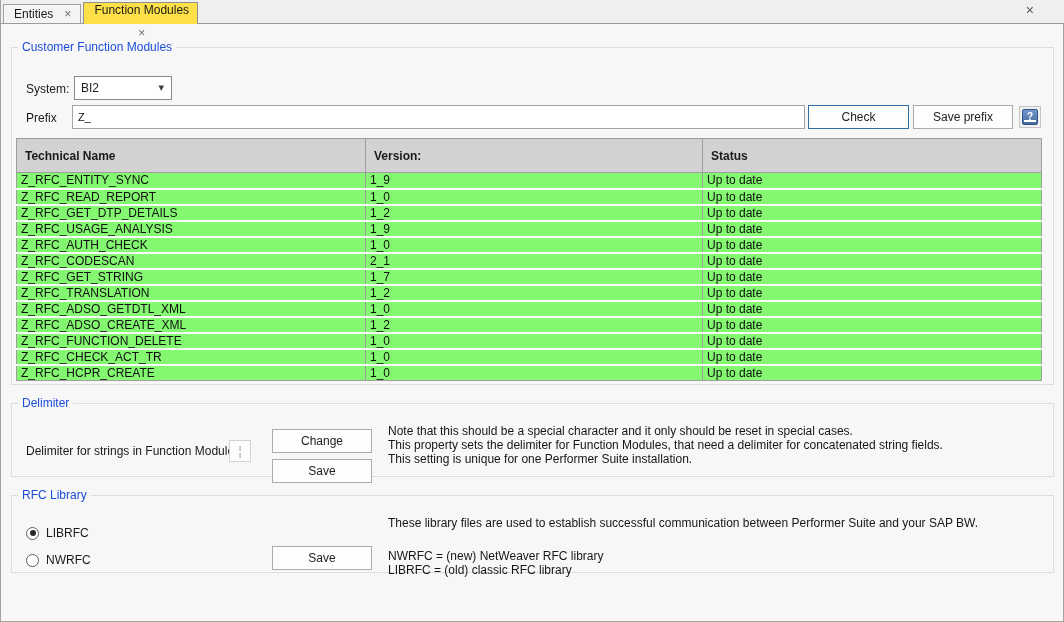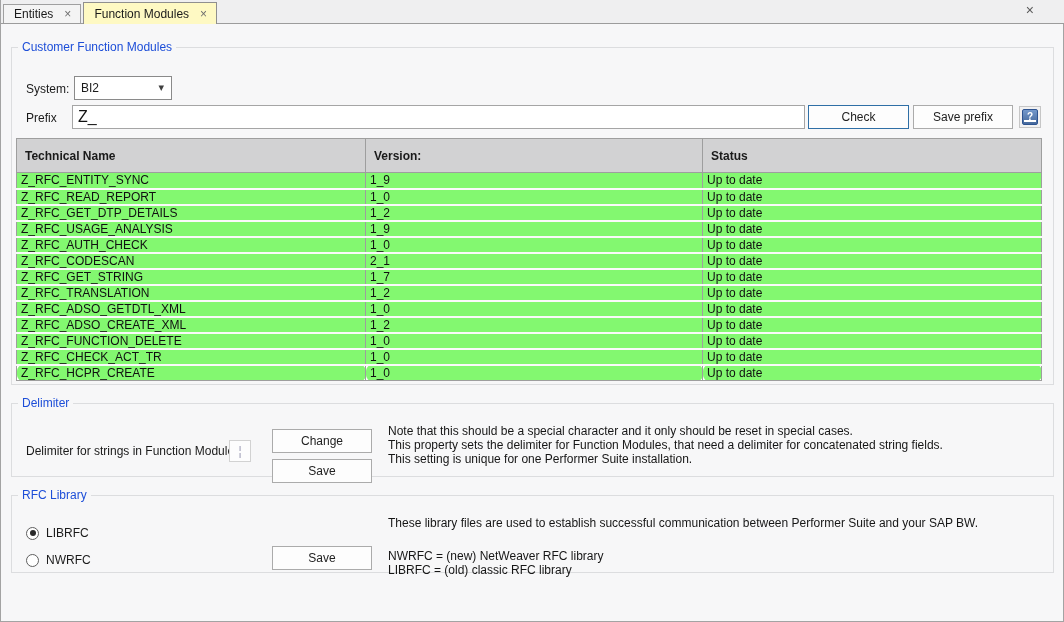--- a/index.html
+++ b/index.html
@@ -19,22 +19,23 @@
     background:#efeff0; border-bottom:1px solid #9c9c9c;
     display:flex; align-items:flex-end;
   }
   .tab {
     display:flex; align-items:center; gap:10px;
     padding:0 8px 0 10px; height:19px; margin-left:2px;
     background:#f4f4f4; border:1px solid #a0a0a0; border-bottom:none;
     cursor:default; position:relative;
   }
   .tab.active {
-    height:22px; background:#fef9c3; z-index:2; margin-bottom:-1px;
+    height:22px; background:#fde047; z-index:2; margin-bottom:-1px;
     border-color:#8f8f8f;
+    flex-direction:column;
   }
   .tab-close { color:#6f6f6f; font-size:12px; line-height:1; padding:0 1px; }
   .win-close {
     position:absolute; top:2px; right:28px; color:#5a5a5a;
     font-size:14px; line-height:16px; padding:0 3px; cursor:default;
   }
   
   fieldset {
     position:absolute; border:1px solid #dcdddf; background:transparent;
   }
@@ -43,21 +44,21 @@
   }
   
   .lbl { position:absolute; white-space:nowrap; color:#1a1a1a; }
   .dropdown {
     position:absolute; background:#fff; border:1px solid #8a8a8a;
     display:flex; align-items:center; padding-left:6px; cursor:default;
   }
   .dropdown .chev { position:absolute; right:7px; top:4px; color:#3f3f3f; font-size:11px; }
   .txt-input {
     position:absolute; background:#fff; border:1px solid #a5a5a5;
-    font-family:inherit; font-size:16px; color:#111; padding:0 5px; outline:none;
+    font-family:inherit; font-size:11px; color:#111; padding:0 5px; outline:none;
   }
   .btn {
     position:absolute; background:#fdfdfd; border:1px solid #ababab;
     display:flex; align-items:center; justify-content:center;
     font-size:12px; color:#222; cursor:default;
   }
   .btn.accent { border:1px solid #2f6fa6; }
   .help-btn {
     position:absolute; width:22px; height:22px; background:#f1f1f2;
     border:1px solid #c6c6c6; display:flex; align-items:center; justify-content:center;
@@ -82,21 +83,21 @@
     background:#d2d2d3; font-weight:bold; text-align:left;
     height:34px; padding:0 0 0 8px; font-size:12px;
     border-right:1px solid #9e9e9e; border-bottom:1px solid #9e9e9e;
   }
   table.fm td {
     height:16px; padding:0 0 0 4px; font-size:12px; color:#101010;
     border-right:1px solid #9e9e9e; border-bottom:2px solid #fafafa;
     overflow:hidden; white-space:nowrap;
   }
   table.fm th:last-child, table.fm td:last-child { border-right:none; }
-  table.fm tbody tr:last-child td { border-bottom:none;border-radius:6px; }
+  table.fm tbody tr:last-child td { border-bottom:none; }
   
   .delim-box {
     position:absolute; width:22px; height:22px; background:#fdfdfd;
     border:1px solid #d2d2d2; color:#9a9ab4; font-size:12px;
     display:flex; align-items:center; justify-content:center;
   }
   .desc { position:absolute; line-height:14px; color:#161616; white-space:nowrap; }
   
   .radio { position:absolute; display:flex; align-items:center; gap:7px; cursor:default; }
   .radio .circle {

